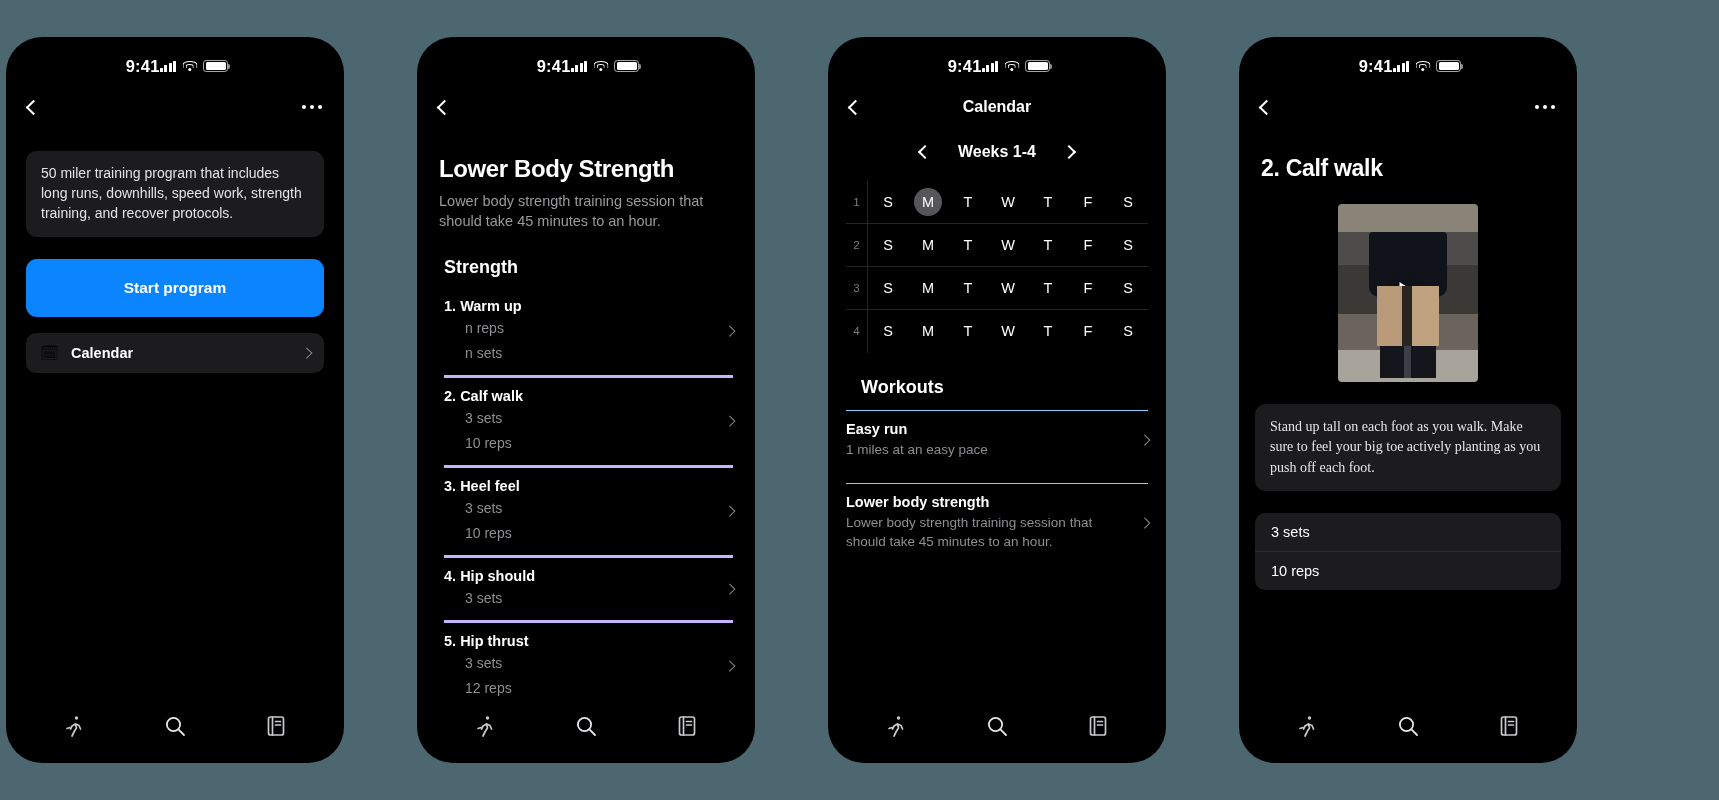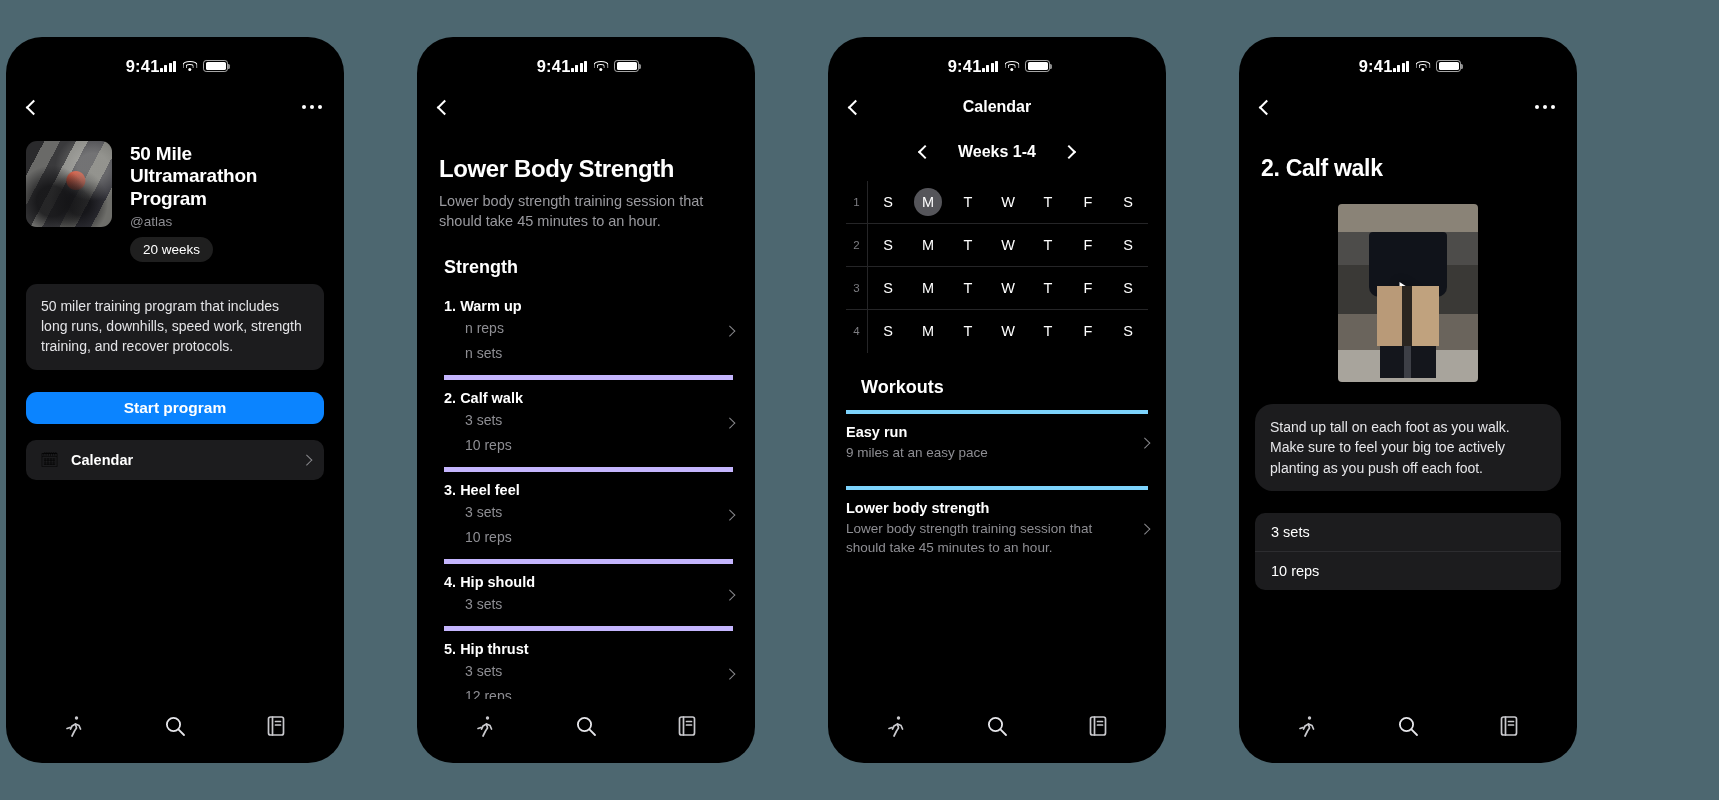--- a/index.html
+++ b/index.html
@@ -106,21 +106,21 @@
     font-size:13.5px; font-weight:500;
     padding:5px 13px; border-radius:14px;
   }
   .desc-card {
     margin:22px 20px 0 20px;
     background:#1c1c1e; border-radius:11px;
     padding:13px 15px;
     color:#e3e3e6; font-size:14px; line-height:1.42;
   }
   .start-btn {
-    margin:22px 20px 0 20px; height:32px;
+    margin:22px 20px 0 20px; height:58px;
     background:#0b84ff; border-radius:11px;
     display:flex; align-items:center; justify-content:center;
     color:#fff; font-size:15.5px; font-weight:600; cursor:pointer;
   }
   .calrow {
     margin:16px 20px 0 20px; height:40px;
     background:#1c1c1e; border-radius:10px;
     display:flex; align-items:center; gap:12px;
     padding:0 14px; cursor:pointer;
   }
@@ -134,21 +134,21 @@
 
   
   .wk-title { color:#fff; font-size:24px; font-weight:700; padding:26px 22px 0 22px; letter-spacing:-.4px; }
   .wk-sub { color:#9a9a9f; font-size:14.5px; line-height:1.35; padding:9px 22px 0 22px; }
   .sec-title { color:#fff; font-size:18px; font-weight:700; padding:26px 22px 0 27px; }
   .ex-list { padding:10px 0 0 0; }
   .ex-item {
     display:flex; align-items:center;
     margin:0 22px 0 27px;
     padding:10px 0 11px 0;
-    border-bottom:5px solid #c4b5fd;
+    border-bottom:3px solid #c4b5fd;
     cursor:pointer;
   }
   .ex-item:first-child { border-top:none; }
   .ex-main { flex:1 1 auto; }
   .ex-name { color:#fff; font-size:14.5px; font-weight:700; }
   .ex-sub { color:#8e8e93; font-size:14px; margin-top:4px; padding-left:21px; line-height:1.5; }
 
   
   .weeknav {
     display:flex; align-items:center; justify-content:center;
@@ -180,21 +180,21 @@
   }
   .day.sel span {
     display:inline-block; width:28px; height:28px; line-height:28px;
     border-radius:50%; background:#55555a;
   }
   .wo-title { color:#fff; font-size:18px; font-weight:700; padding:24px 0 0 33px; }
   .wo-list { margin:10px 18px 0 18px; }
   .wo-item {
     display:flex; align-items:center; gap:10px;
     padding:10px 0 12px 0;
-    border-top:4px solid #7dd3fc; cursor:pointer;margin-top:12px;
+    border-top:1px solid #7dd3fc; cursor:pointer;margin-top:12px;
   }
   .wo-main { flex:1 1 auto; }
   .wo-name { color:#fff; font-size:14.5px; font-weight:700; }
   .wo-sub { color:#8e8e93; font-size:13.5px; margin-top:4px; line-height:1.36; }
 
   
   .ex-title { color:#fff; font-size:23px; font-weight:700; padding:26px 22px 0 22px; letter-spacing:-.3px; }
   .video-wrap { display:flex; justify-content:center; padding:22px 0 0 0; }
   .video {
     width:140px; height:178px; border-radius:4px; position:relative; overflow:hidden;
@@ -217,23 +217,23 @@
     position:absolute; left:50%; top:50%; transform:translate(-50%,-50%);
     width:0; height:0;
     border-left:17px solid #fff;
     border-top:11px solid transparent;
     border-bottom:11px solid transparent;
     cursor:pointer;
     filter:drop-shadow(0 0 4px rgba(0,0,0,.5));
   }
   .instr {
     margin:22px 16px 0 16px;
-    background:#1c1c1e; border-radius:18px;
+    background:#1c1c1e; border-radius:11px;
     padding:13px 15px;
-    color:#e6e6e9; font-size:14px; line-height:1.45;
+    color:#e6e6e9; font-size:14px; line-height:1.45;font-family:Liberation Serif, serif;
   }
   .sr-card {
     margin:22px 16px 0 16px;
     background:#1c1c1e; border-radius:10px; overflow:hidden;
   }
   .sr-row {
     padding:11px 16px; color:#fff; font-size:14.5px;
     border-bottom:1px solid #2d2d30;
   }
   .sr-row:last-child { border-bottom:none; }
@@ -274,28 +274,20 @@
     </div>
     <div class="navbar">
       <div class="chev-back"></div>
       <div class="dots">
           <i></i>
           <i></i>
           <i></i>
         </div>
     </div>
     <div class="body">
-      <div class="prog-head">
-        <div class="thumb"></div>
-        <div class="prog-meta">
-          <div class="prog-title">50 Mile Ultramarathon Program</div>
-          <div class="prog-author">@atlas</div>
-          <div class="badge">20 weeks</div>
-        </div>
-      </div>
       <div class="desc-card">50 miler training program that includes long runs, downhills, speed work, strength training, and recover protocols.</div>
       <div class="start-btn">Start program</div>
       <div class="calrow">
         <span class="cal-emoji">🗓</span>
         <span class="label">Calendar</span>
         <span class="chev-r"></span>
       </div>
     </div>
     <div class="tabbar">
       <div class="tab">
@@ -499,21 +491,21 @@
             <div class="day"><span>F</span></div>
             <div class="day"><span>S</span></div>
           </div>
         </div>
       </div>
       <div class="wo-title">Workouts</div>
       <div class="wo-list">
         <div class="wo-item">
           <div class="wo-main">
             <div class="wo-name">Easy run</div>
-            <div class="wo-sub">9 miles at an easy pace</div>
+            <div class="wo-sub">1 miles at an easy pace</div>
           </div>
           <span class="chev-r"></span>
         </div>
         <div class="wo-item">
           <div class="wo-main">
             <div class="wo-name">Lower body strength</div>
             <div class="wo-sub">Lower body strength training session that should take 45 minutes to an hour.</div>
           </div>
           <span class="chev-r"></span>
         </div>

